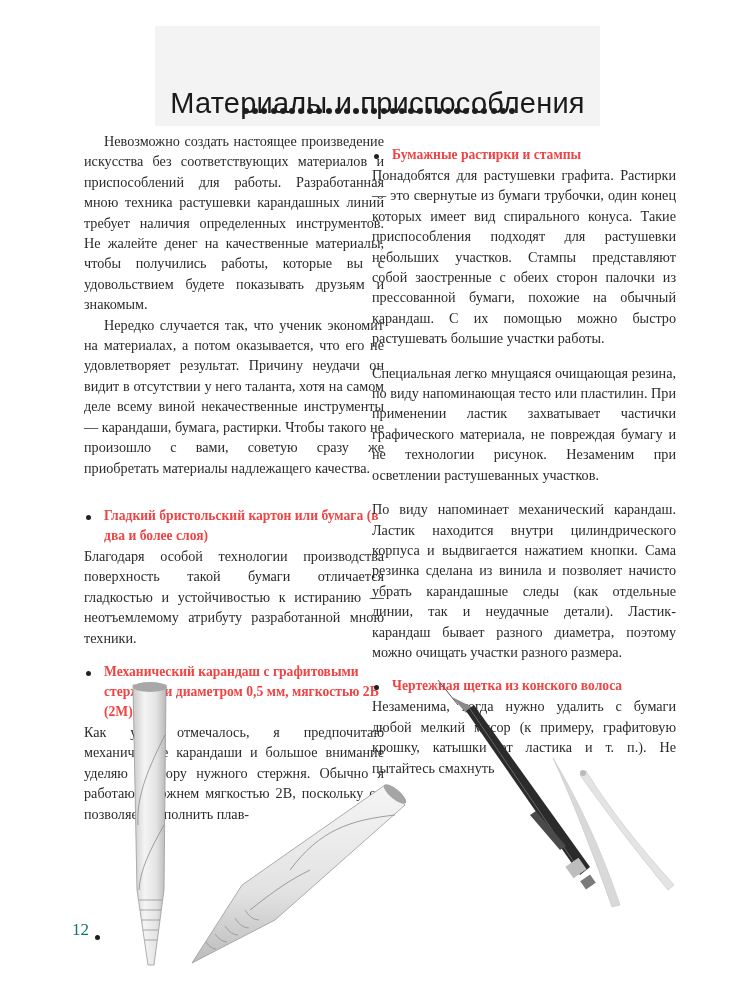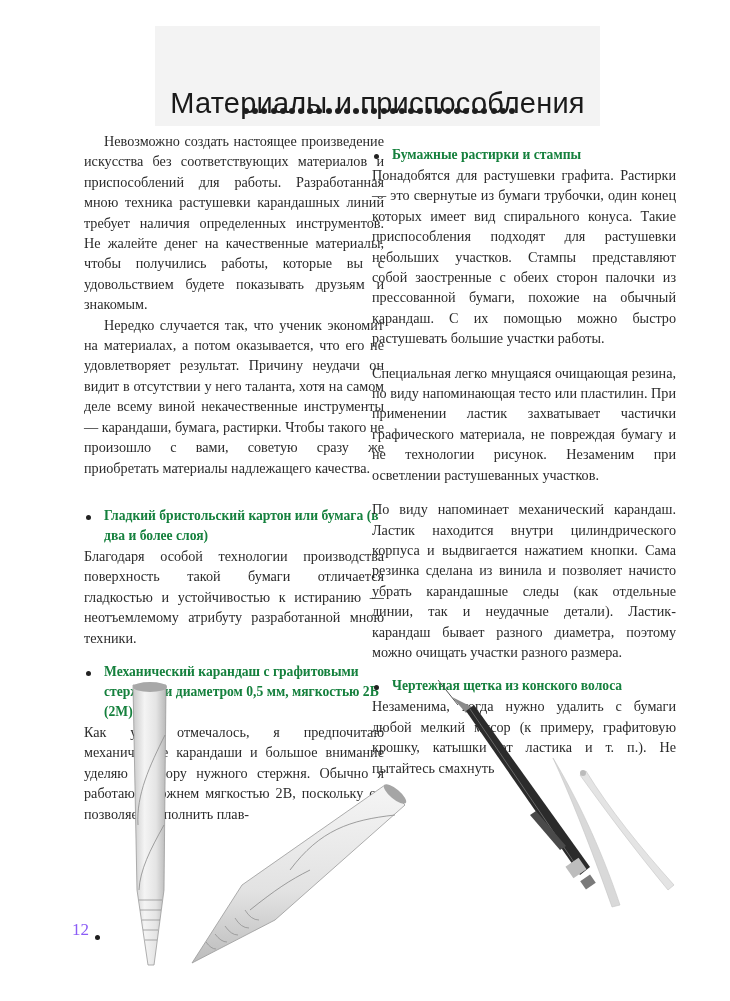--- a/index.html
+++ b/index.html
@@ -7,26 +7,26 @@
   .title-block { position:absolute; left:155px; top:0; width:445px; height:100px; background:#f3f3f3;margin-top:26px; }
   .title { position:absolute; left:0; right:0; top:60px; text-align:center; font-family:"Liberation Sans","DejaVu Sans",sans-serif; font-size:29px; color:#1a1a1a; letter-spacing:0.2px; line-height:34px; }
   .dots { position:absolute; left:243px; top:108px; width:272px; height:8px; display:flex; justify-content:space-between; }
   .dots span { width:6px; height:6px; border-radius:50%; background:#1e1e1e; display:block; }
   .col { position:absolute; top:131px; width:300px; font-size:14.2px; line-height:20.4px; text-align:justify; }
   .col-left { left:84px; }
   .col-right { left:372px; width:304px; }
   p { margin:0; }
   .indent { text-indent:20px; }
   .gap { height:14px; }
-  .item-head { font-weight:bold; display:flex; font-size:13.6px; line-height:20px; color:#15803d; }
+  .item-head { font-weight:bold; display:flex; font-size:13.6px; line-height:20px; color:#ef4444; }
   .bullet { width:20px; flex:0 0 20px; position:relative; }
   .bullet::before { content:""; position:absolute; left:2px; top:9px; width:5px; height:5px; border-radius:50%; background:#222; }
   .item-head .ht { flex:1; text-align:left; }
   .illus { position:absolute; }
-  .page-num { position:absolute; left:72px; top:920px; font-size:17px; color:#8b5cf6; display:flex; align-items:flex-end; gap:6px; }
+  .page-num { position:absolute; left:72px; top:920px; font-size:17px; color:#0f766e; display:flex; align-items:flex-end; gap:6px; }
   .page-num .pdot { width:5px; height:5px; border-radius:50%; background:#1e1e1e; display:inline-block; }
 </style>
 </head>
 <body>
 
 <div class="title-block">
   <div class="title">Материалы и приспособления</div>
 </div>
 <div class="dots" id="dots">
     <span></span>

